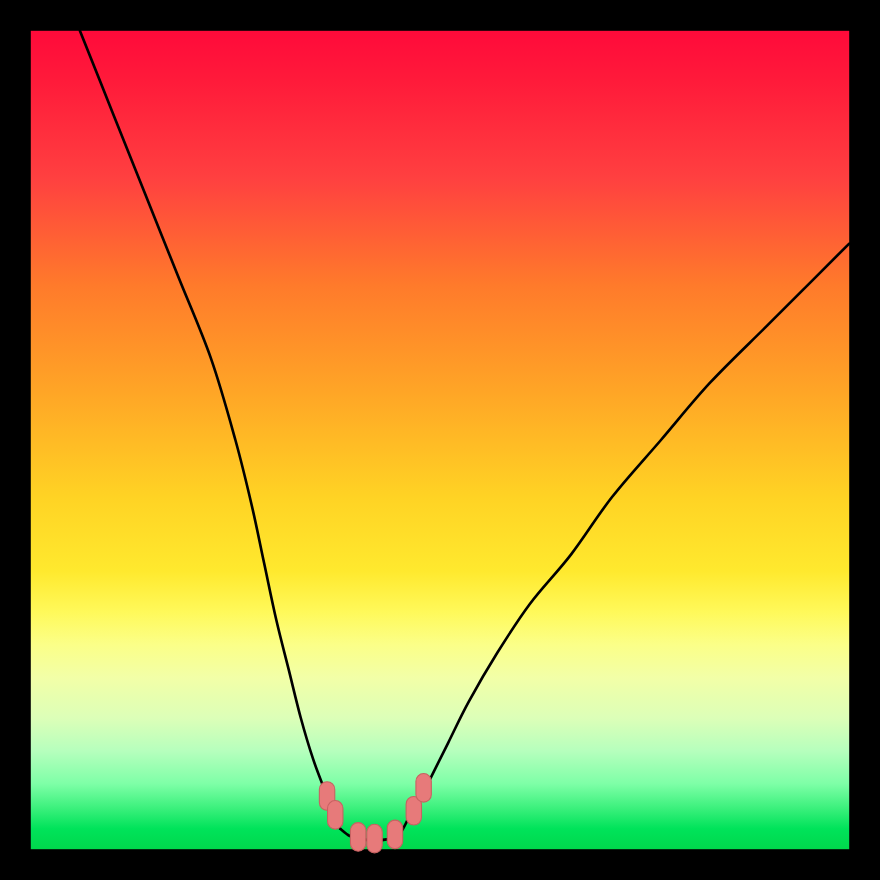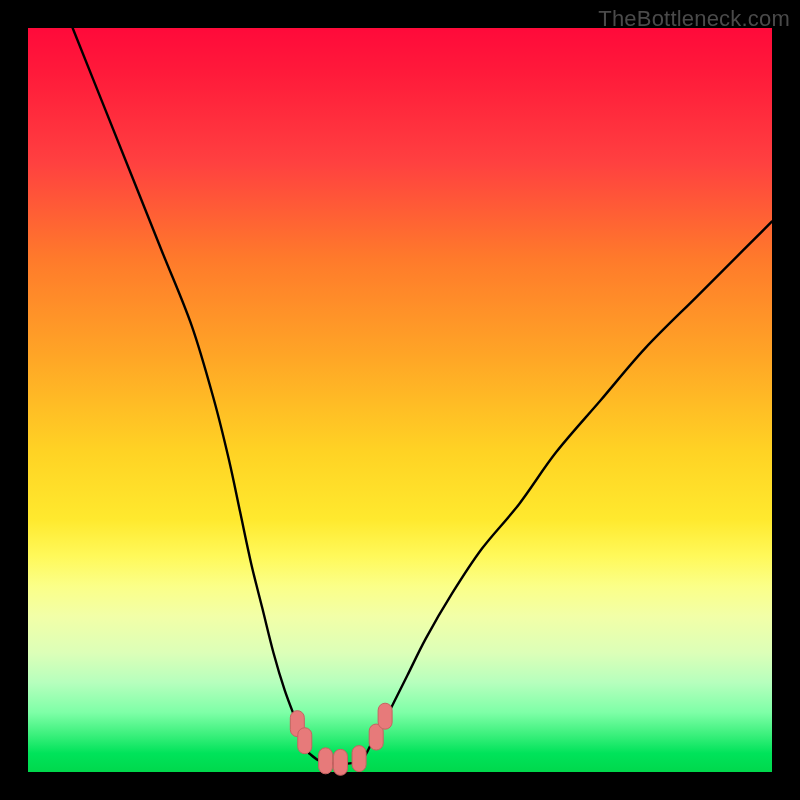--- a/index.html
+++ b/index.html
@@ -62,21 +62,20 @@
     left: 0;
     width: 744px;
     height: 744px;
     overflow: visible;
   }
 </style>
 </head>
 <body>
 
 <div class="frame">
-  <div class="watermark">TheBottleneck.com</div>
 
   <div class="plot">
     <svg class="curves" viewBox="0 0 744 744">
       <path d="M 44.64,0 C 49.6,12.399999999999997 64.48,49.59999999999998 74.4,74.39999999999998 C 84.32000000000001,99.19999999999997 94.24000000000001,123.99999999999994 104.16000000000001,148.79999999999995 C 114.08000000000001,173.59999999999997 123.99999999999999,198.40000000000003 133.92,223.20000000000005 C 143.83999999999997,248.00000000000006 155,272.8 163.68,297.6 C 172.36,322.40000000000003 179.8,349.68 186,372 C 192.2,394.32 196.54000000000002,412.92 200.88000000000002,431.52000000000004 C 205.22000000000003,450.12000000000006 208.32,466.24 212.04,483.6 C 215.76,500.96000000000004 219.48,519.56 223.2,535.68 C 226.92,551.8 230.64000000000001,565.4399999999999 234.36,580.3199999999999 C 238.08,595.1999999999999 241.8,611.32 245.52,624.96 C 249.24,638.6 252.96,651 256.68,662.16 C 260.4,673.3199999999999 264.74,683.8599999999999 267.84,691.92 C 270.93999999999994,699.98 273.048,704.9399999999999 275.28,710.52 C 277.51199999999994,716.1 280.23999999999995,722.92 281.23199999999997,725.4" fill="none" stroke="#000" stroke-width="2.4" stroke-linecap="round"></path>
       <path d="M 281.23199999999997,725.4 C 282.71999999999997,726.516 286.812,730.484 290.16,732.096 C 293.50800000000004,733.708 297.6,734.452 301.32,735.072 C 305.03999999999996,735.692 308.76,735.816 312.47999999999996,735.816 C 316.19999999999993,735.816 319.91999999999996,735.94 323.64,735.072 C 327.36,734.204 331.7,733.4599999999999 334.8,730.608 C 337.90000000000003,727.756 341,720.068 342.24,717.96" fill="none" stroke="#000" stroke-width="2.4" stroke-linecap="round"></path>
       <path d="M 342.24,717.96 C 344.1,714.86 349.67999999999995,706.1800000000001 353.4,699.36 C 357.12,692.54 360.22,685.72 364.56,677.04 C 368.9,668.3599999999999 373.86,658.4399999999999 379.44,647.28 C 385.02,636.12 390.6,623.72 398.04,610.08 C 405.48,596.44 414.78,580.32 424.08,565.44 C 433.38,550.5600000000001 442.67999999999995,535.68 453.84,520.8 C 465,505.91999999999996 478.64,492.28000000000003 491.04,476.16 C 503.44000000000005,460.04 514.6,441.44 528.24,424.08 C 541.88,406.71999999999997 558,389.36 572.88,372 C 587.76,354.64 601.4,337.28000000000003 617.52,319.92 C 633.64,302.56 653.48,283.96 669.6,267.84 C 685.72,251.71999999999997 701.84,235.60000000000002 714.24,223.20000000000005 C 726.64,210.80000000000007 739.04,198.40000000000006 744,193.44000000000005" fill="none" stroke="#000" stroke-width="2.4" stroke-linecap="round"></path>
       <g>
           <rect x="262.32800000000003" y="682.64" width="14" height="26" rx="7" ry="7" fill="#e77a7a" stroke="#c76262" stroke-width="1"></rect>
           <rect x="269.76800000000003" y="699.752" width="14" height="26" rx="7" ry="7" fill="#e77a7a" stroke="#c76262" stroke-width="1"></rect>
           <rect x="290.6" y="719.84" width="14" height="26" rx="7" ry="7" fill="#e77a7a" stroke="#c76262" stroke-width="1"></rect>

